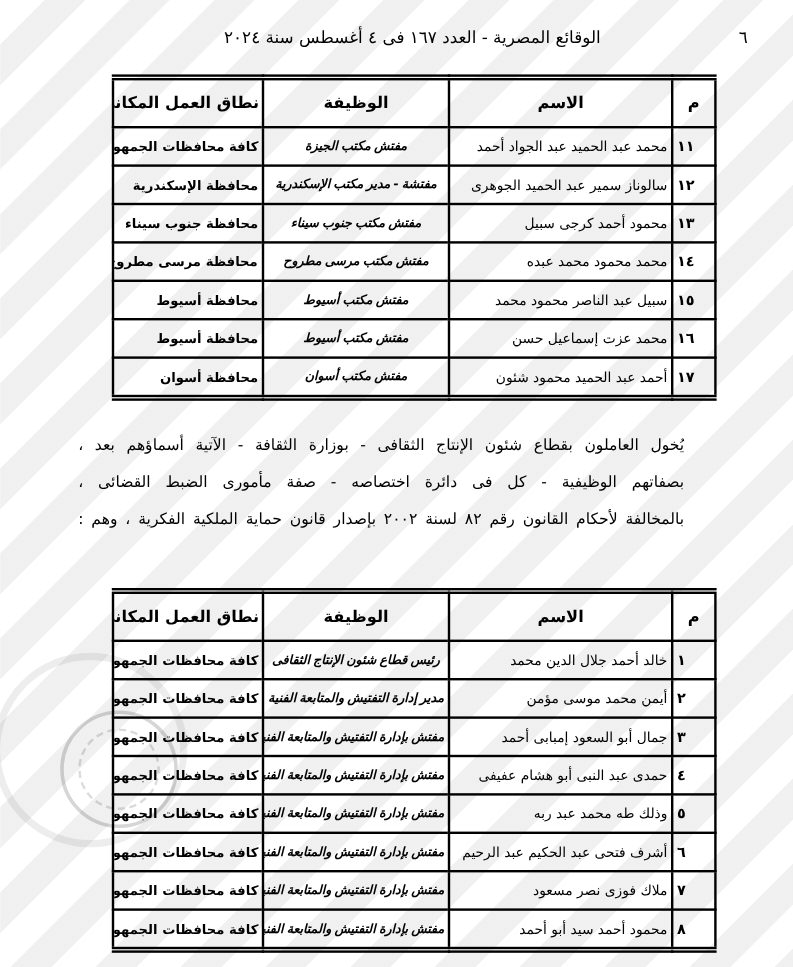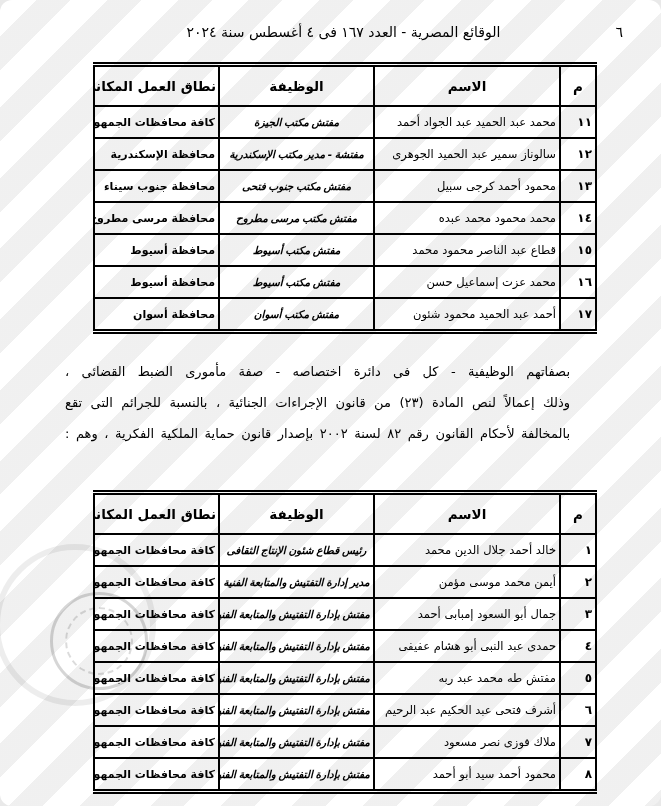--- a/index.html
+++ b/index.html
@@ -5,21 +5,20 @@
   html,body{margin:0;padding:0;background:#e9e9e9;}
   .page{
     position:relative;
     width:661px;height:806px;
     background:#ffffff;
     overflow:hidden;
     font-family:"DejaVu Sans",sans-serif;
     color:#000;
     direction:rtl;
     margin:0 auto;
-    border-radius:12px;
   }
   
   .watermark-stripes{
     position:absolute;inset:0;
     background:repeating-linear-gradient(135deg,
       transparent 0 26px,
       rgba(110,110,110,0.10) 26px 50px);
     pointer-events:none;
     z-index:1;
   }
@@ -58,21 +57,21 @@
   table.t2{top:490px;}
   table.gz th,table.gz td{
     border:2px solid #000;
     overflow:hidden;white-space:nowrap;
     padding:0 3px;vertical-align:middle;
   }
   table.gz{border:2px solid #000;border-top:5px double #000;border-bottom:5px double #000;}
   table.gz th{height:38px;font-size:13.5px;font-weight:bold;text-align:center;padding:0 2px;}
   table.t1 td{height:30px;}
   table.t2 td{height:30px;}
-  td.c-num{font-size:12px;font-weight:bold;text-align:right;}
+  td.c-num{font-size:12px;font-weight:bold;text-align:left;}
   td.c-name{font-size:11.5px;font-weight:normal;text-align:right;padding-right:6px;}
   td.c-job{font-size:10.5px;font-weight:bold;text-align:center;word-spacing:-1px;font-style:italic;}
   td.c-scope{font-size:11px;font-weight:bold;text-align:right;padding-right:7px;}
   col.c-num{width:36px;}
   col.c-name{width:186px;}
   col.c-job{width:155px;}
   col.c-scope{width:125px;}
   .article-heading{
     position:absolute;top:330px;right:91px;width:505px;
     text-align:center;font-size:15px;font-weight:bold;
@@ -130,54 +129,54 @@
       </tr>
         <tr>
         <td class="c-num">١٢</td>
         <td class="c-name">سالوناز سمير عبد الحميد الجوهرى</td>
         <td class="c-job">مفتشة - مدير مكتب الإسكندرية</td>
         <td class="c-scope">محافظة الإسكندرية</td>
       </tr>
         <tr>
         <td class="c-num">١٣</td>
         <td class="c-name">محمود أحمد كرجى سبيل</td>
-        <td class="c-job">مفتش مكتب جنوب فتحى</td>
+        <td class="c-job">مفتش مكتب جنوب سيناء</td>
         <td class="c-scope">محافظة جنوب سيناء</td>
       </tr>
         <tr>
         <td class="c-num">١٤</td>
         <td class="c-name">محمد محمود محمد عبده</td>
         <td class="c-job">مفتش مكتب مرسى مطروح</td>
         <td class="c-scope">محافظة مرسى مطروح</td>
       </tr>
         <tr>
         <td class="c-num">١٥</td>
-        <td class="c-name">قطاع عبد الناصر محمود محمد</td>
+        <td class="c-name">سبيل عبد الناصر محمود محمد</td>
         <td class="c-job">مفتش مكتب أسيوط</td>
         <td class="c-scope">محافظة أسيوط</td>
       </tr>
         <tr>
         <td class="c-num">١٦</td>
         <td class="c-name">محمد عزت إسماعيل حسن</td>
         <td class="c-job">مفتش مكتب أسيوط</td>
         <td class="c-scope">محافظة أسيوط</td>
       </tr>
         <tr>
         <td class="c-num">١٧</td>
         <td class="c-name">أحمد عبد الحميد محمود شئون</td>
         <td class="c-job">مفتش مكتب أسوان</td>
         <td class="c-scope">محافظة أسوان</td>
       </tr>
       </tbody>
   </table>
 
 
   <div class="article-paragraph">
+    <div class="para-line">يُخول العاملون بقطاع شئون الإنتاج الثقافى - بوزارة الثقافة - الآتية أسماؤهم بعد ،</div>
     <div class="para-line">بصفاتهم الوظيفية - كل فى دائرة اختصاصه - صفة مأمورى الضبط القضائى ،</div>
-    <div class="para-line">وذلك إعمالاً لنص المادة (٢٣) من قانون الإجراءات الجنائية ، بالنسبة للجرائم التى تقع</div>
     <div class="para-line">بالمخالفة لأحكام القانون رقم ٨٢ لسنة ٢٠٠٢ بإصدار قانون حماية الملكية الفكرية ، وهم :</div>
   </div>
 
   <table class="gz t2">
     <colgroup>
       <col class="c-num">
         <col class="c-name">
         <col class="c-job">
         <col class="c-scope">
     </colgroup>
@@ -210,21 +209,21 @@
         <td class="c-scope">كافة محافظات الجمهورية</td>
       </tr>
         <tr>
         <td class="c-num">٤</td>
         <td class="c-name">حمدى عبد النبى أبو هشام عفيفى</td>
         <td class="c-job">مفتش بإدارة التفتيش والمتابعة الفنية</td>
         <td class="c-scope">كافة محافظات الجمهورية</td>
       </tr>
         <tr>
         <td class="c-num">٥</td>
-        <td class="c-name">مفتش طه محمد عبد ربه</td>
+        <td class="c-name">وذلك طه محمد عبد ربه</td>
         <td class="c-job">مفتش بإدارة التفتيش والمتابعة الفنية</td>
         <td class="c-scope">كافة محافظات الجمهورية</td>
       </tr>
         <tr>
         <td class="c-num">٦</td>
         <td class="c-name">أشرف فتحى عبد الحكيم عبد الرحيم</td>
         <td class="c-job">مفتش بإدارة التفتيش والمتابعة الفنية</td>
         <td class="c-scope">كافة محافظات الجمهورية</td>
       </tr>
         <tr>

